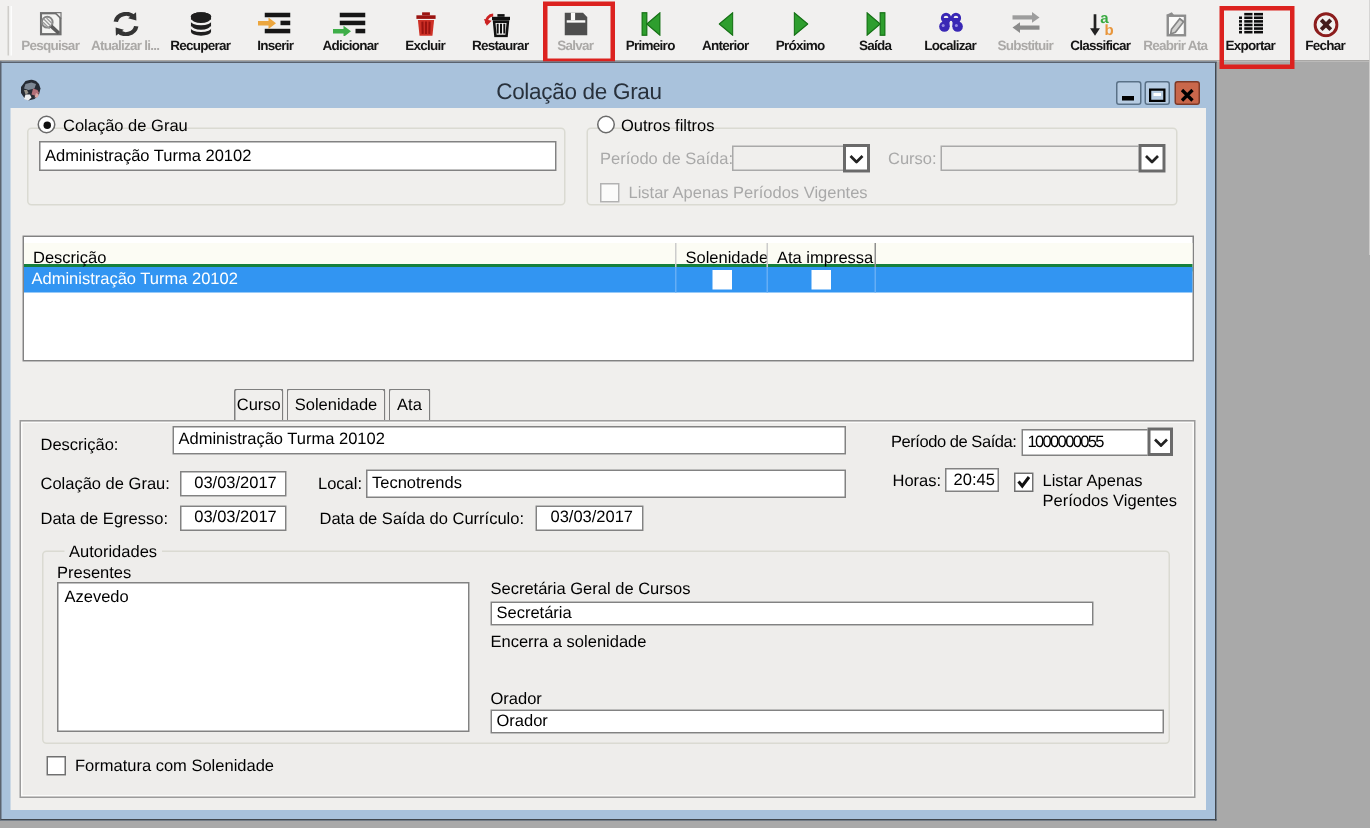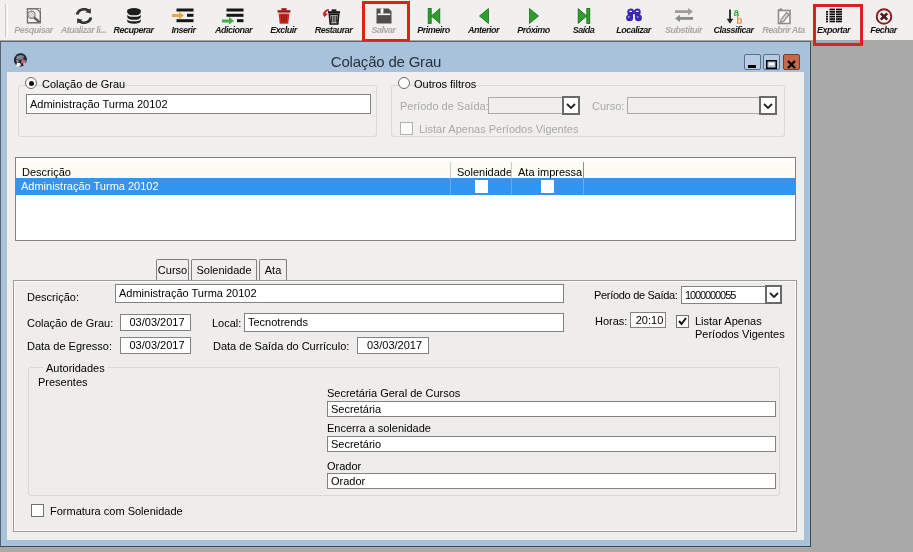--- a/index.html
+++ b/index.html
@@ -10,21 +10,21 @@
 
   
   #toolbar { left:0; top:0; width:913px; height:41px; background:#f1f0ef;
              border-bottom:1px solid #a9a7a5; }
   #grip { left:5px; top:4px; width:3px; height:33px;
           border-left:1px solid #cfcdca; border-right:1px solid #fdfdfd; }
   .tbtn { position:absolute; top:0; width:50px; height:40px; }
   .ticon { position:absolute; top:8px; left:50%; transform:translateX(-50%); }
   .tlabel { position:absolute; top:25px; width:100%; text-align:center;
             font-size:9px; font-weight:bold; letter-spacing:-0.5px;
-            color:#151515; white-space:nowrap;font-style:italic; }
+            color:#151515; white-space:nowrap; }
   .dis .tlabel { color:#aba9a7; }
 
   
   .redbox { border:3px solid #dc221f; }
 
   
   #win { left:0px; top:41px; width:811px; height:506px;
          background:#a9c2dc; border:1px solid; border-color:#5a626e #42484f #42484f #5a626e; }
   #title { position:absolute; left:0; top:0; width:770px; height:31px;
            color:#28313c; font-size:15px; letter-spacing:-0.2px;
@@ -289,21 +289,21 @@
       <div class="abs" style="left:620px; top:25px; width:149px; height:17px; background:#f0efed; border:1px solid #a9a9a9;"></div>
       <div class="combo-btn" style="left:752px; top:24px; width:18px; height:19px;">
         <svg class="chev" width="10" height="6" viewBox="0 0 10 6">
             <path d="M1 1 L5 5 L9 1" fill="none" stroke="#222" stroke-width="1.8"></path>
           </svg>
         </div>
       <div class="cb dis" style="left:393px; top:50px;"></div>
       <div class="dlbl" style="left:412px; top:51px;">Listar Apenas Períodos Vigentes</div>
 
       <div class="abs" style="left:8px; top:85px; width:781px; height:84px; background:#fff; border:1px solid #828282;">
-        <div style="position:absolute; left:0; top:4px; width:100%; height:19px; background:#fcfcf4; border-bottom:1px solid #15803d;">
+        <div style="position:absolute; left:0; top:4px; width:100%; height:19px; background:#fcfcf4; border-bottom:5px solid #15803d;">
           <div class="lbl" style="left:6px; top:4px;">Descrição</div>
           <div class="lbl" style="left:441px; top:4px;">Solenidade</div>
           <div class="lbl" style="left:502px; top:4px;">Ata impressa</div>
           <div class="abs" style="left:434px; top:0; width:1px; height:19px; background:#cccccc;"></div>
           <div class="abs" style="left:495px; top:0; width:1px; height:19px; background:#cccccc;"></div>
           <div class="abs" style="left:567px; top:0; width:1px; height:19px; background:#8f8f8f;"></div>
         </div>
         <div style="position:absolute; left:0; top:20px; width:100%; height:17px; background:#3295f2;">
           <div class="lbl" style="left:5px; top:2px; color:#fff;">Administração Turma 20102</div>
           <div class="abs" style="left:459px; top:2px; width:13px; height:13px; background:#fff;"></div>
@@ -327,41 +327,43 @@
         <svg class="chev" width="10" height="6" viewBox="0 0 10 6">
             <path d="M1 1 L5 5 L9 1" fill="none" stroke="#222" stroke-width="1.8"></path>
           </svg>
         </div>
 
       <div class="lbl" style="left:20px; top:245px;">Colação de Grau:</div>
       <div class="field" style="left:113px; top:242px; width:71px; height:17px; line-height:15px; text-align:center;">03/03/2017</div>
       <div class="lbl" style="left:205px; top:245px;">Local:</div>
       <div class="field" style="left:237px; top:241px; width:320px; height:19px; line-height:17px;">Tecnotrends</div>
       <div class="lbl" style="left:588px; top:243px;">Horas:</div>
-      <div class="field" style="left:623px; top:240px; width:36px; height:16px; line-height:14px; text-align:center;">20:10</div>
+      <div class="field" style="left:623px; top:240px; width:36px; height:16px; line-height:14px; text-align:center;">20:45</div>
       <div class="cb" style="left:669px; top:243px;">
         <svg width="11" height="11" viewBox="0 0 11 11" style="position:absolute;left:0;top:0;">
             <path d="M2 5 L4.5 8 L9 2" fill="none" stroke="#111" stroke-width="2"></path>
           </svg>
         </div>
       <div class="lbl" style="left:688px; top:243px;">Listar Apenas</div>
       <div class="lbl" style="left:688px; top:256px;">Períodos Vigentes</div>
 
       <div class="lbl" style="left:20px; top:268px;">Data de Egresso:</div>
       <div class="field" style="left:113px; top:265px; width:71px; height:17px; line-height:15px; text-align:center;">03/03/2017</div>
       <div class="lbl" style="left:206px; top:268px;">Data de Saída do Currículo:</div>
       <div class="field" style="left:350px; top:265px; width:72px; height:17px; line-height:15px; text-align:center;">03/03/2017</div>
 
       <div class="gbox" style="left:21px; top:295px; width:752px; height:129px; background:#eeedeb;"></div>
       <div class="lbl" style="left:36px; top:290px; background:#eeedeb; padding:0 3px;">Autoridades</div>
       <div class="lbl" style="left:31px; top:304px;">Presentes</div>
+      <div class="abs" style="left:31px; top:316px; width:275px; height:100px; background:#fff; border:1px solid #828282;">
+        <div class="lbl" style="left:4px; top:3px;">Azevedo</div>
+      </div>
       <div class="lbl" style="left:320px; top:315px;">Secretária Geral de Cursos</div>
-      <div class="field" style="left:320px; top:329px; width:449px; height:16px; line-height:14px; font-size:11px;">Secretária</div>
+      <div class="field" style="left:320px; top:329px; width:402px; height:16px; line-height:14px; font-size:11px;">Secretária</div>
       <div class="lbl" style="left:320px; top:350px;">Encerra a solenidade</div>
-      <div class="field" style="left:320px; top:364px; width:449px; height:16px; line-height:14px; font-size:11px;">Secretário</div>
       <div class="lbl" style="left:320px; top:388px;">Orador</div>
       <div class="field" style="left:320px; top:401px; width:449px; height:16px; line-height:14px; font-size:11px;">Orador</div>
 
       <div class="cb" style="left:24px; top:432px;"></div>
       <div class="lbl" style="left:43px; top:433px;">Formatura com Solenidade</div>
     </div>
   </div>
 </div>
 
 </body></html>

